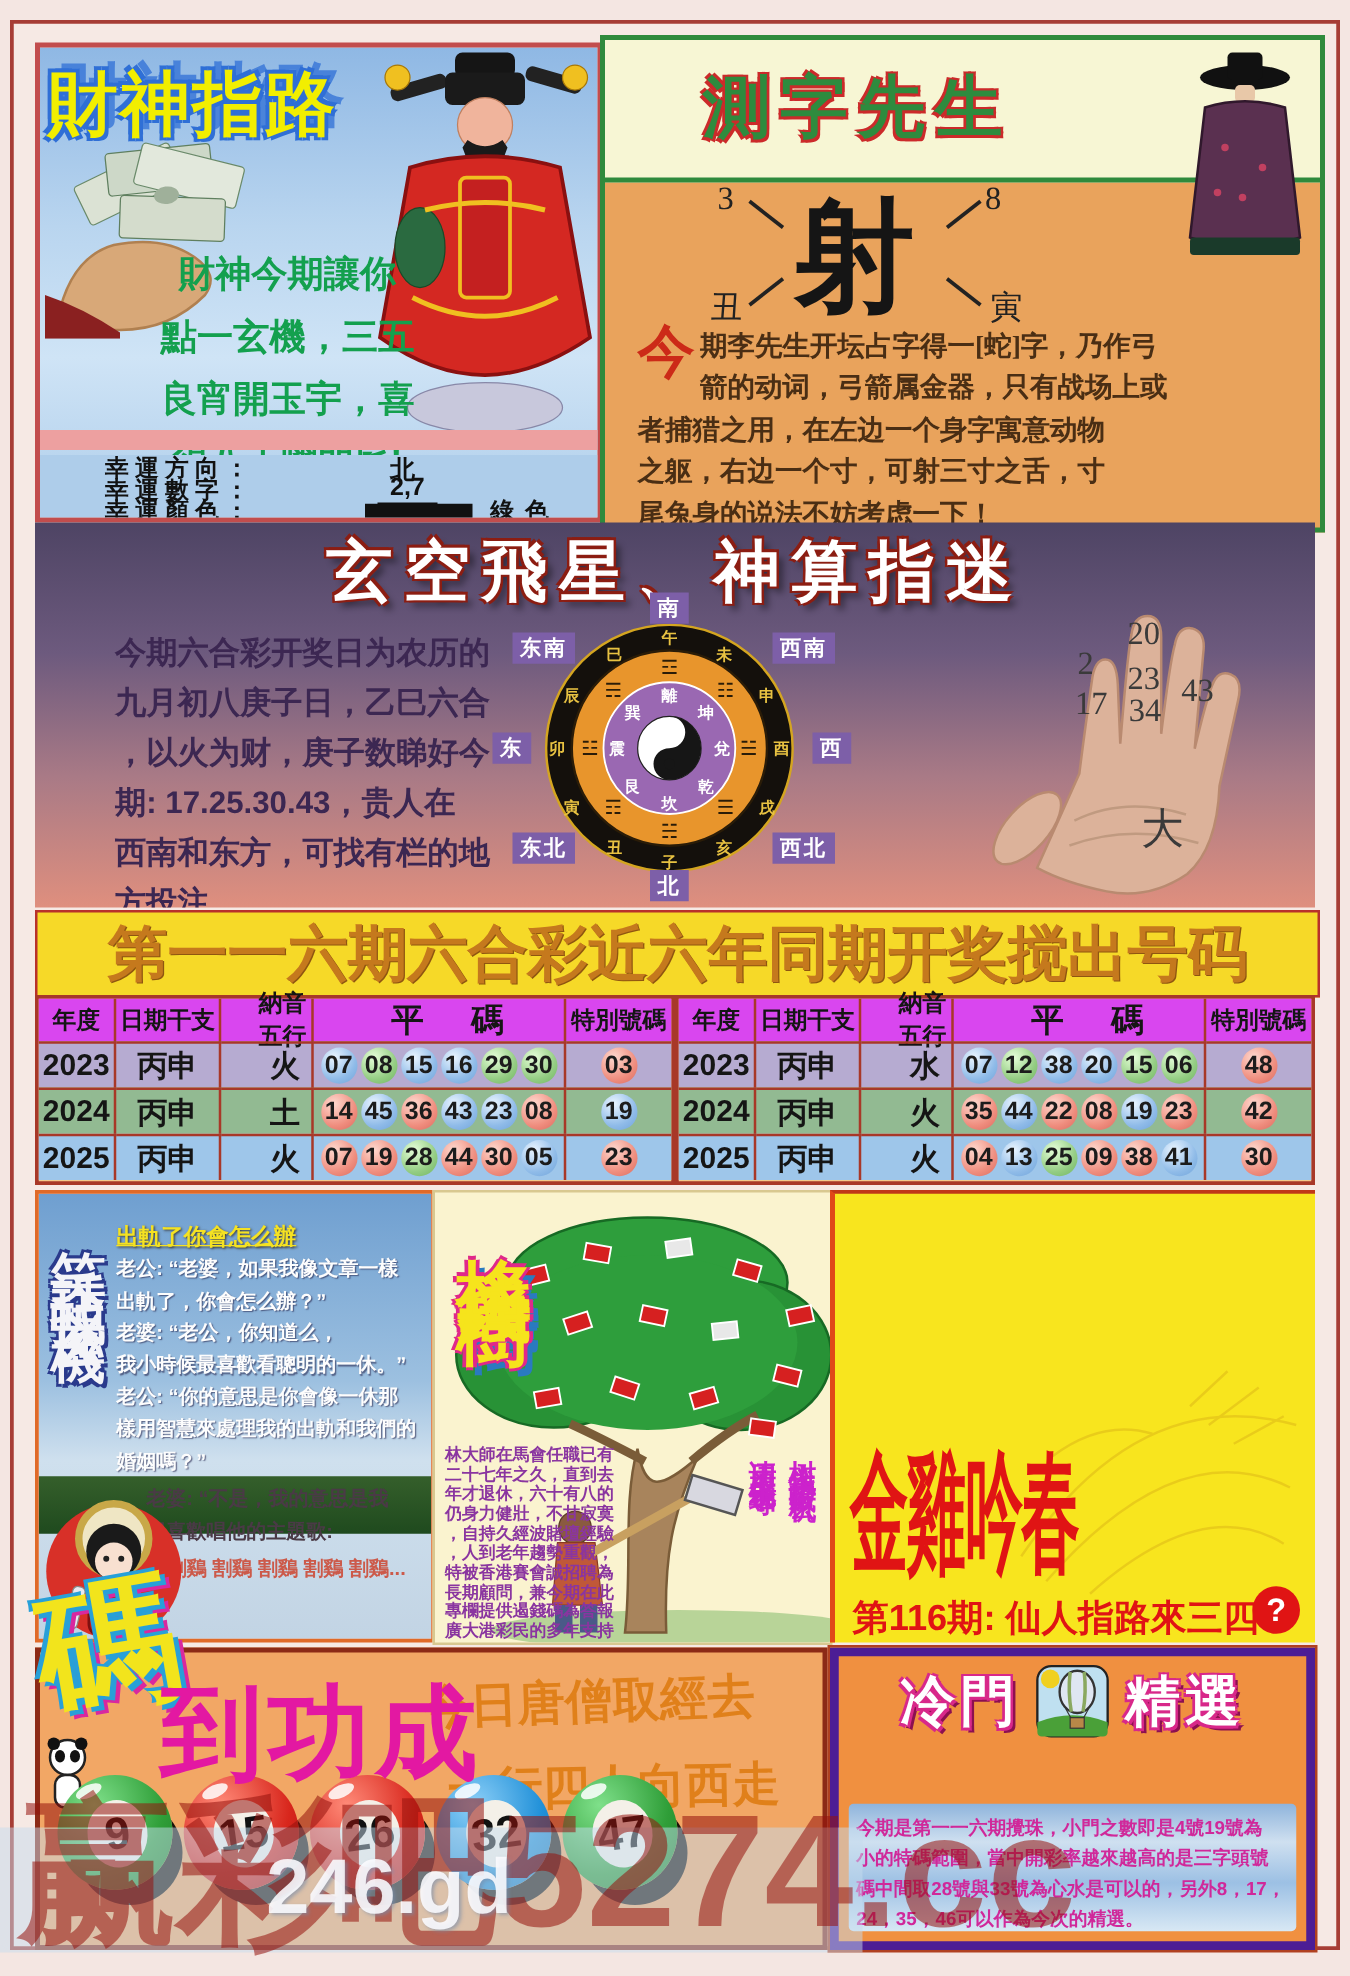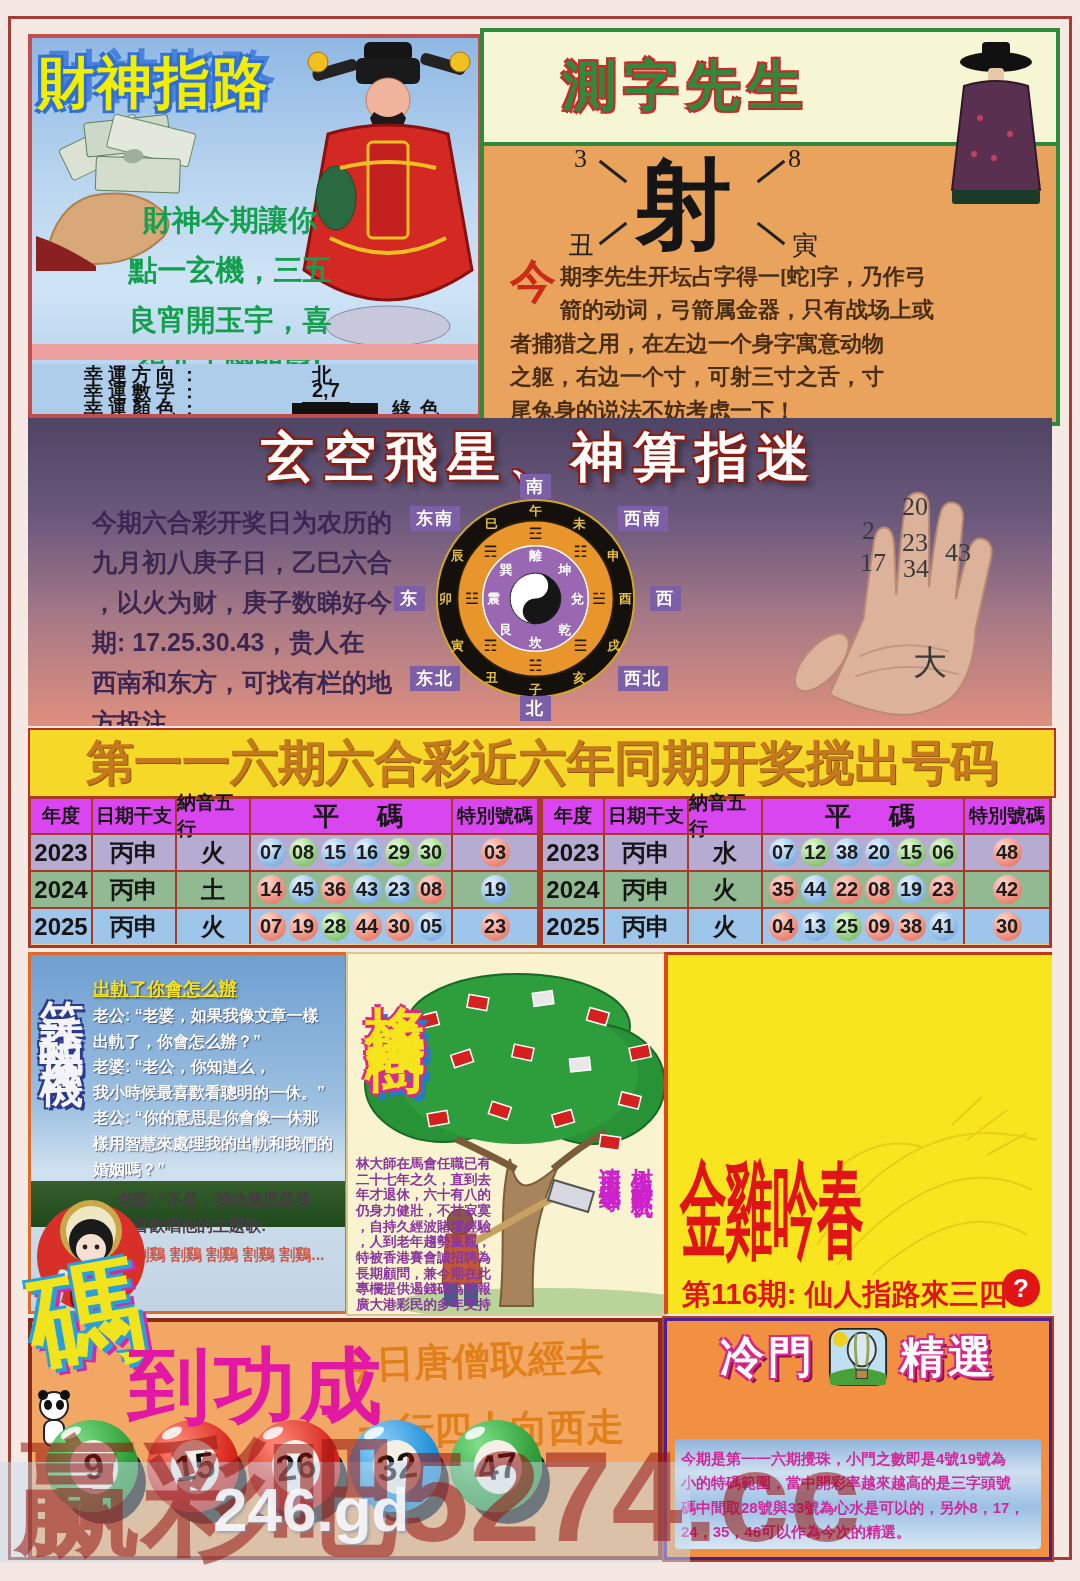--- a/index.html
+++ b/index.html
@@ -49,21 +49,21 @@
   
   .htable{top:796px;width:512px;height:152px;border:3px solid #a83828;box-sizing:border-box;background:#f2c98c;}
   .htable.lft{left:28px;} .htable.rgt{left:540px;}
   .trow{display:flex;height:37px;}
   .trow.th{height:34px;background:#d946ef;}
   .trow.r0{background:#b6abd1;} .trow.r1{background:#92ba92;} .trow.r2{background:#9ec6ea;}
   .tc{border-right:2px solid #a83828;border-top:2px solid #a83828;display:flex;align-items:center;justify-content:center;
       font-weight:bold;color:#151515;box-sizing:border-box;}
   .trow.th .tc{border-top:none;}
   .tc:last-child{border-right:none;}
-  .tc.y{width:62px;font-size:24px;} .tc.gz{width:84px;font-size:24px;} .tc.wx{width:74px;font-size:24px;}
+  .tc.y{width:62px;font-size:24px;} .tc.gz{width:84px;font-size:24px;} .tc.wx{width:74px;font-size:24px;padding-left:30px;}
   .tc.p{flex:1;justify-content:space-around;padding:0 4px;} .tc.s{width:84px;}
   .trow.th .tc{font-size:19px;} .trow.th .tc.p{font-size:26px;letter-spacing:38px;text-indent:38px;margin-left:14px;}
   .ball{width:29px;height:29px;border-radius:50%;display:flex;align-items:center;justify-content:center;
     font-size:20px;font-weight:bold;color:#1c1c1c;}
   .ball[data-c="r"]{background:radial-gradient(circle at 35% 28%,#ffd9cf,#ef8d7e 62%,#d96a5e);}
   .ball[data-c="b"]{background:radial-gradient(circle at 35% 28%,#eaf5ff,#8fbbe8 62%,#6fa3da);}
   .ball[data-c="g"]{background:radial-gradient(circle at 35% 28%,#e6ffd9,#93cc82 62%,#6fb560);}
   
   .joke{left:28px;top:952px;width:314px;height:356px;border:3px solid #e06a28;overflow:hidden;
     background:linear-gradient(180deg,#6f9fd0 0%,#9cc0e0 42%,#cfe0ee 60%,#c2d4e4 100%);}
@@ -105,21 +105,21 @@
   .bigball[data-c="r"]{background:radial-gradient(circle at 32% 26%,#ff8a78,#d8261c 60%,#aa140e);}
   .bigball[data-c="b"]{background:radial-gradient(circle at 32% 26%,#8ed0f8,#2090d8 60%,#1270b0);}
   .bigball .num{position:absolute;left:24px;top:20px;width:48px;height:54px;border-radius:50%;background:#f4f0e8;
     display:flex;align-items:center;justify-content:center;font-size:36px;font-weight:bold;color:#111;transform:rotate(-8deg);}
   .bigball::before{content:"";position:absolute;left:14px;top:8px;width:22px;height:10px;border-radius:50%;
     background:rgba(255,255,255,.85);transform:rotate(-25deg);}
   .md-big1{left:30px;top:1242px;font-size:112px;font-weight:bold;color:#f2e41c;z-index:6;transform:rotate(-10deg);
     text-shadow:4px 4px 0 #28a0d8,-3px -3px 0 #28a0d8,7px 7px 0 #d828a0;}
   .md-big2{left:128px;top:1332px;font-size:82px;font-weight:bold;color:#e318a2;z-index:6;letter-spacing:4px;white-space:nowrap;}
   
-  .cold{left:664px;top:1318px;width:388px;height:242px;background:#f09040;border:3px solid #4c1d95;
+  .cold{left:664px;top:1318px;width:388px;height:242px;background:#f09040;border:7px solid #4c1d95;
     outline:2px solid #b04020;box-sizing:border-box;}
   .cd-title{left:0;right:0;top:6px;display:flex;align-items:center;justify-content:center;gap:12px;}
   .cd-word{font-size:44px;font-weight:bold;color:#fff;letter-spacing:4px;white-space:nowrap;
     text-shadow:2px 2px 0 #d8288a,-2px -2px 0 #d8288a,2px -2px 0 #d8288a,-2px 2px 0 #d8288a,4px 4px 0 #8c1050;}
   .cd-box{left:8px;right:8px;top:78px;bottom:8px;border-radius:4px;padding:8px 6px;
     background:linear-gradient(180deg,#8fb4dc,#cfe0f0 30%,#9cc0e4 62%,#d8e8f4);
     font-size:15px;font-weight:bold;color:#d0289a;line-height:1.62;margin-top:40px;}
   
   .wm-strip{left:0;top:1462px;width:690px;height:100px;background:rgba(198,220,238,.5);z-index:49;}
   .wm-main{left:14px;top:1412px;font-size:128px;font-weight:bold;color:rgba(150,18,12,.55);z-index:50;white-space:nowrap;}

